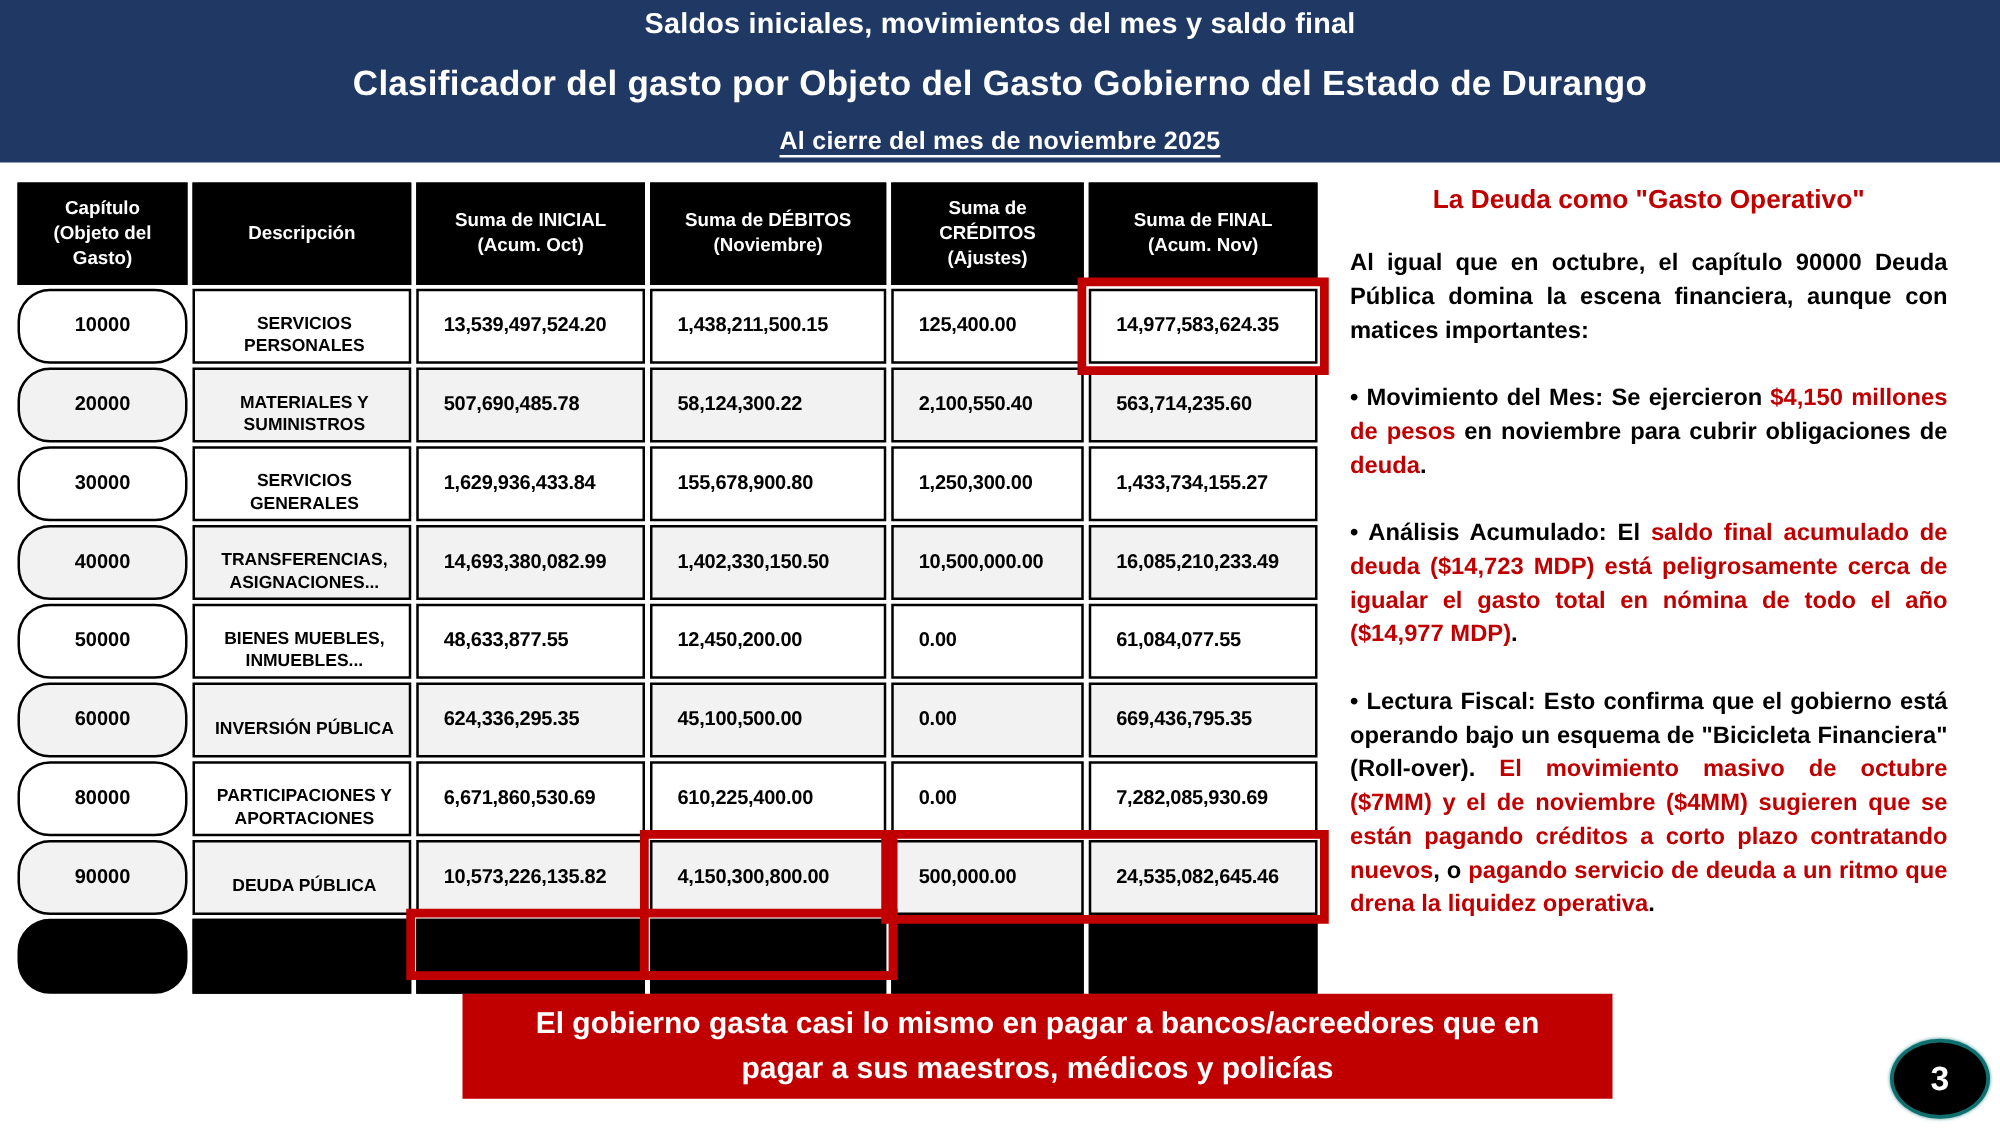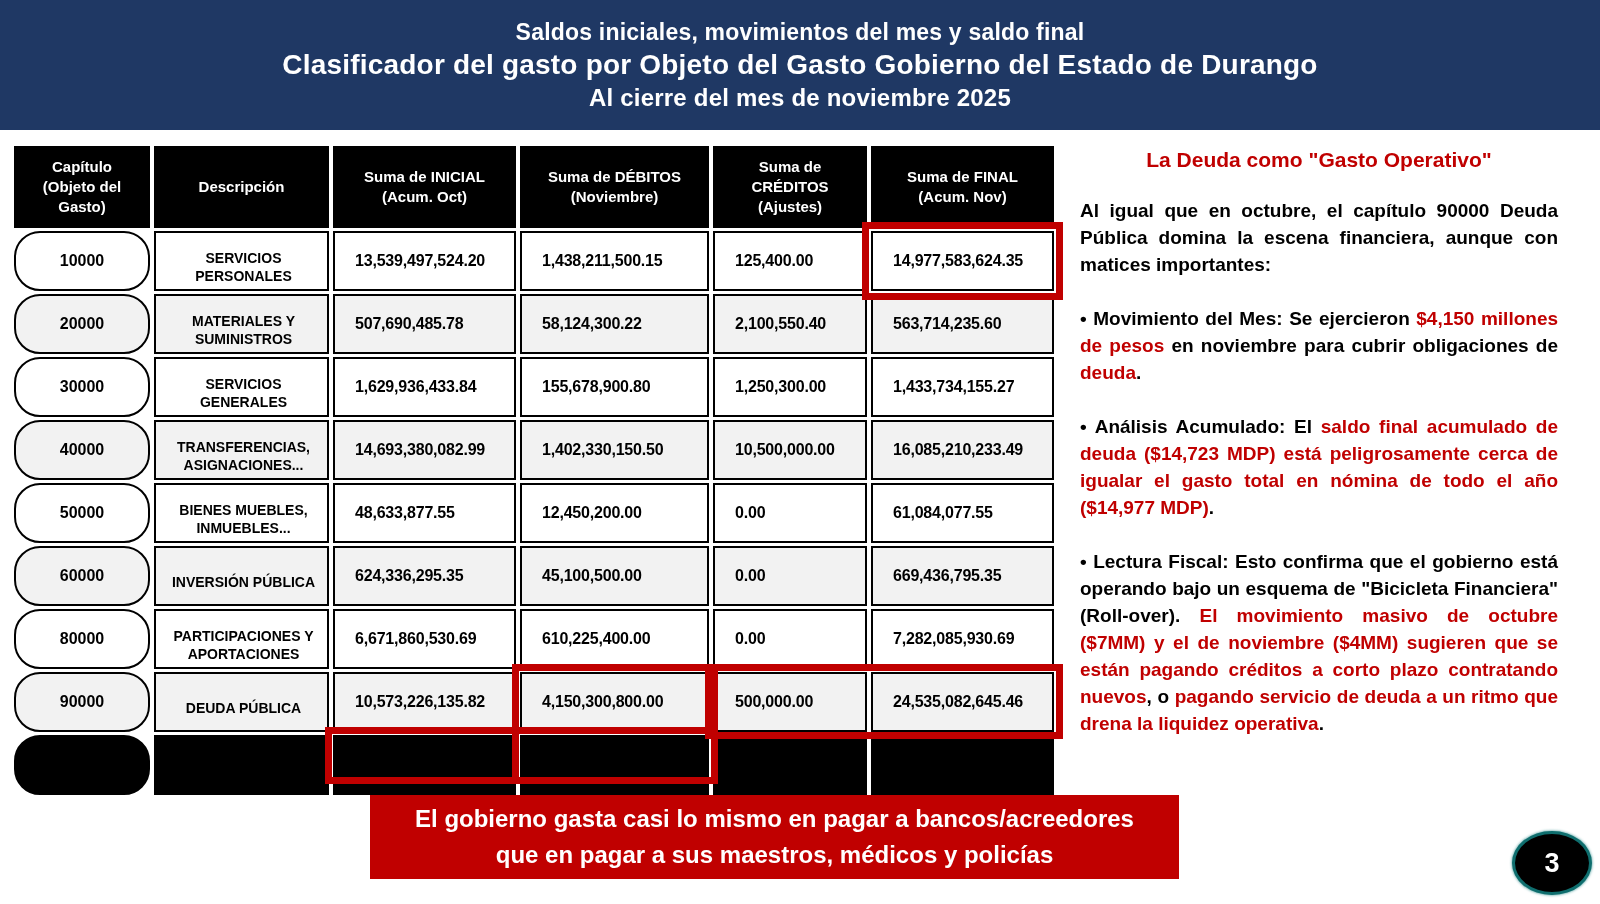--- a/index.html
+++ b/index.html
@@ -4,25 +4,25 @@
 <style>
   html, body { margin:0; padding:0; }
   body {
     width:1600px; height:904px; position:relative; overflow:hidden;
     background:#ffffff; font-family:"Liberation Sans", sans-serif; font-weight:bold;
   }
   
   .top-banner {
     position:absolute; left:0; top:0; width:1600px; height:130px;
     background:#1F3864; color:#ffffff; display:flex; flex-direction:column;
-    justify-content:center; align-items:center; gap:3px; text-align:center;
+    justify-content:center; align-items:center; gap:19px; text-align:center;
   }
   .top-banner .l { font-size:23px; letter-spacing:0.2px; }
   .top-banner .l2 { font-size:28px; }
-  .top-banner .l3 { font-size:24px; text-underline-offset:5px; text-decoration-thickness:2px; }
+  .top-banner .l3 { font-size:20px; text-decoration:underline; text-underline-offset:5px; text-decoration-thickness:2px; }
 
   
   table.budget {
     position:absolute; left:10px; top:143px;
     border-collapse:separate; border-spacing:4px 3px; table-layout:fixed;
   }
   table.budget th, table.budget td { border:2px solid #000; box-sizing:border-box; overflow:hidden; }
   table.budget thead th {
     background:#000; color:#fff; font-size:15px; height:82px;
     text-align:center; vertical-align:middle; padding:0 8px; line-height:1.35;
@@ -42,21 +42,21 @@
   
   .panel { position:absolute; left:1080px; top:148px; width:478px; color:#000; }
   .panel h2 { margin:0 0 26px 0; font-size:21px; text-align:center; color:#C00000; }
   .panel p { margin:0 0 27px 0; font-size:19px; line-height:1.42; text-align:justify; }
   .panel p:last-child { margin-bottom:0; }
   span.red { color:#C00000; }
   span.u { text-decoration-thickness:2px; text-underline-offset:3px; }
 
   
   .bottom-banner {
-    position:absolute; left:370px; top:795px; width:809px; height:84px;
+    position:absolute; left:370px; top:795px; width:920px; height:84px;
     background:#C00000; color:#fff; font-size:24px; line-height:1.5;
     display:flex; align-items:center; justify-content:center; text-align:center;
     padding:0 26px; box-sizing:border-box; z-index:4;
   }
   .bottom-banner span.u { text-underline-offset:4px; }
 
   
   .page-badge {
     position:absolute; left:1512px; top:831px; width:80px; height:64px;
     background:#000; border:3px solid #0F6E6E; border-radius:50%;

